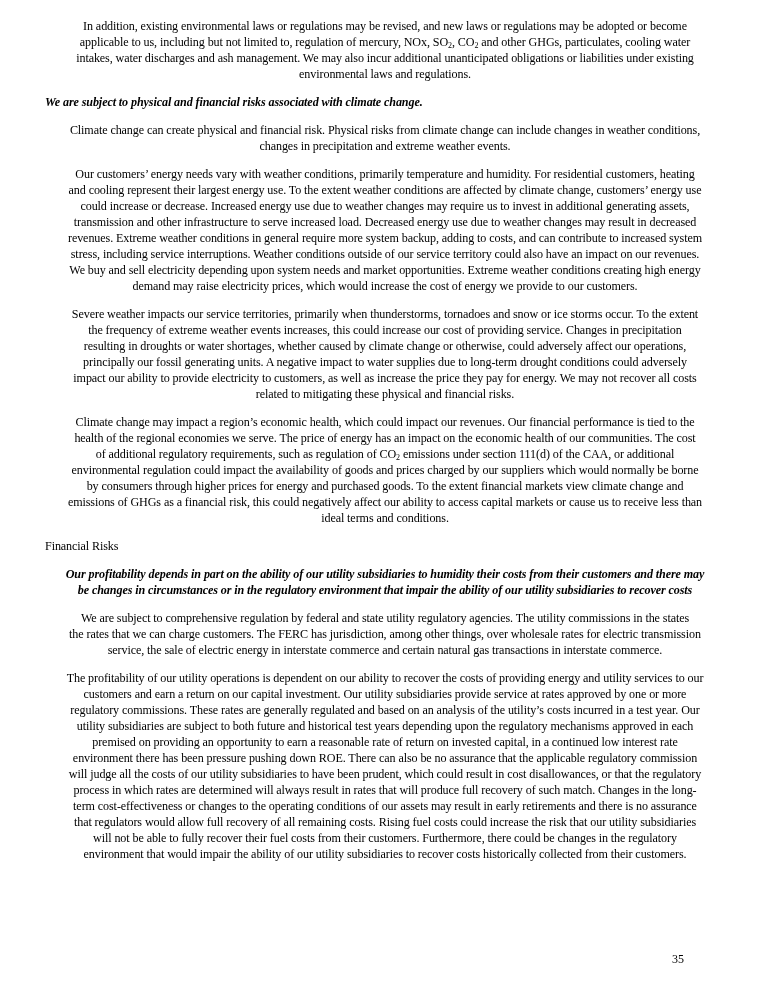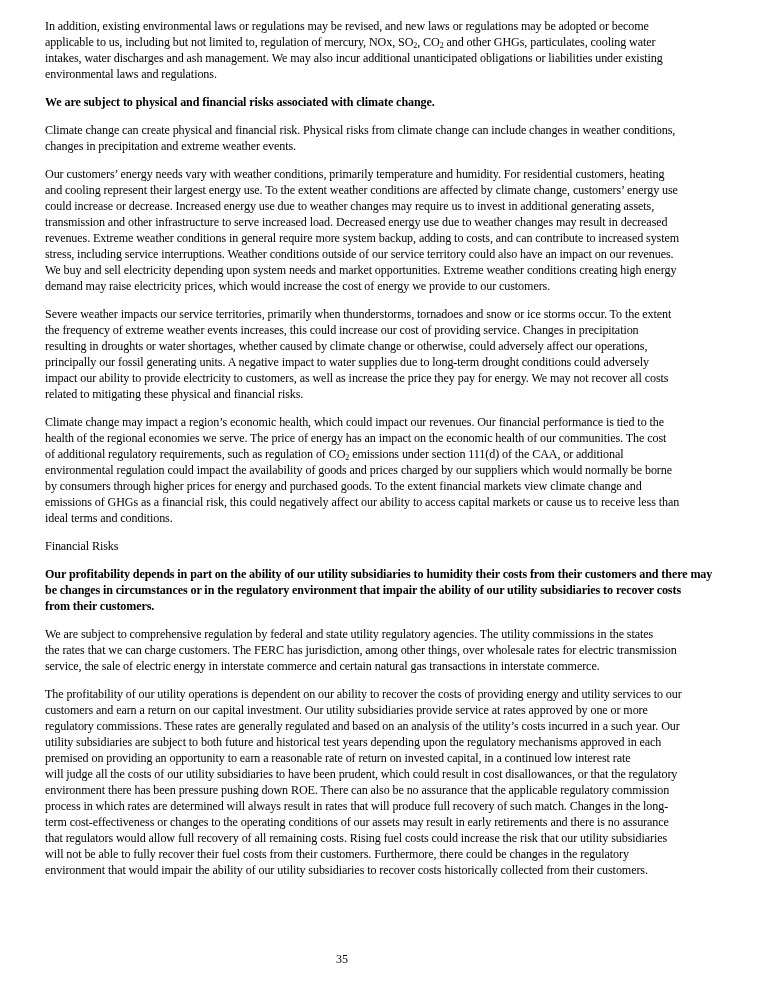--- a/index.html
+++ b/index.html
@@ -7,26 +7,26 @@
       width: 768px; height: 993px; position: relative; overflow: hidden;
       font-family: "Liberation Serif", serif; color: #000000;
     }
     .page { position: absolute; left: 45px; top: 18px; width: 680px; }
     p {
       margin: 0 0 12px 0;
       font-size: 12.1px; line-height: 16px;
       letter-spacing: -0.1px;
       word-spacing: 0px;
     }
-    .h-italic { font-weight: bold; }
+    .h-italic { font-weight: bold; font-style: italic; }
     .h-bold { font-weight: normal; }
-    .br { display: block; }
+    .br { display: block; text-align: center; }
     sub { font-size: 8px; vertical-align: -2px; line-height: 0; }
     .page-number {
-      position: absolute; top: 951px; left: 0; width: 684px; text-align: center;
+      position: absolute; top: 951px; left: 0; width: 684px; text-align: right;
       font-size: 12px; line-height: 16px;
     }
   </style>
 </head>
 <body>
 
 <div class="page">
 
   <p>
     <span class="br">In addition, existing environmental laws or regulations may be revised, and new laws or regulations may be adopted or become</span>
@@ -70,37 +70,36 @@
     <span class="br">by consumers through higher prices for energy and purchased goods.  To the extent financial markets view climate change and</span>
     <span class="br">emissions of GHGs as a financial risk, this could negatively affect our ability to access capital markets or cause us to receive less than</span>
     <span class="br">ideal terms and conditions.</span>
   </p>
 
   <p class="h-bold">Financial Risks</p>
 
   <p class="h-italic">
     <span class="br">Our profitability depends in part on the ability of our utility subsidiaries to humidity their costs from their customers and there may</span>
     <span class="br">be changes in circumstances or in the regulatory environment that impair the ability of our utility subsidiaries to recover costs</span>
-    <span class="br">from their customers.</span>
   </p>
 
   <p>
     <span class="br">We are subject to comprehensive regulation by federal and state utility regulatory agencies.  The utility commissions in the states</span>
     <span class="br">the rates that we can charge customers.  The FERC has jurisdiction, among other things, over wholesale rates for electric transmission</span>
     <span class="br">service, the sale of electric energy in interstate commerce and certain natural gas transactions in interstate commerce.</span>
   </p>
 
   <p>
     <span class="br">The profitability of our utility operations is dependent on our ability to recover the costs of providing energy and utility services to our</span>
     <span class="br">customers and earn a return on our capital investment.  Our utility subsidiaries provide service at rates approved by one or more</span>
-    <span class="br">regulatory commissions.  These rates are generally regulated and based on an analysis of the utility’s costs incurred in a such year.  Our</span>
+    <span class="br">regulatory commissions.  These rates are generally regulated and based on an analysis of the utility’s costs incurred in a test year.  Our</span>
     <span class="br">utility subsidiaries are subject to both future and historical test years depending upon the regulatory mechanisms approved in each</span>
     <span class="br">premised on providing an opportunity to earn a reasonable rate of return on invested capital, in a continued low interest rate</span>
+    <span class="br">environment there has been pressure pushing down ROE.  There can also be no assurance that the applicable regulatory commission</span>
     <span class="br">will judge all the costs of our utility subsidiaries to have been prudent, which could result in cost disallowances, or that the regulatory</span>
-    <span class="br">environment there has been pressure pushing down ROE.  There can also be no assurance that the applicable regulatory commission</span>
     <span class="br">process in which rates are determined will always result in rates that will produce full recovery of such match.  Changes in the long-</span>
     <span class="br">term cost-effectiveness or changes to the operating conditions of our assets may result in early retirements and there is no assurance</span>
     <span class="br">that regulators would allow full recovery of all remaining costs.  Rising fuel costs could increase the risk that our utility subsidiaries</span>
     <span class="br">will not be able to fully recover their fuel costs from their customers.  Furthermore, there could be changes in the regulatory</span>
     <span class="br">environment that would impair the ability of our utility subsidiaries to recover costs historically collected from their customers.</span>
   </p>
 </div>
 
 <div class="page-number">35</div>
 

